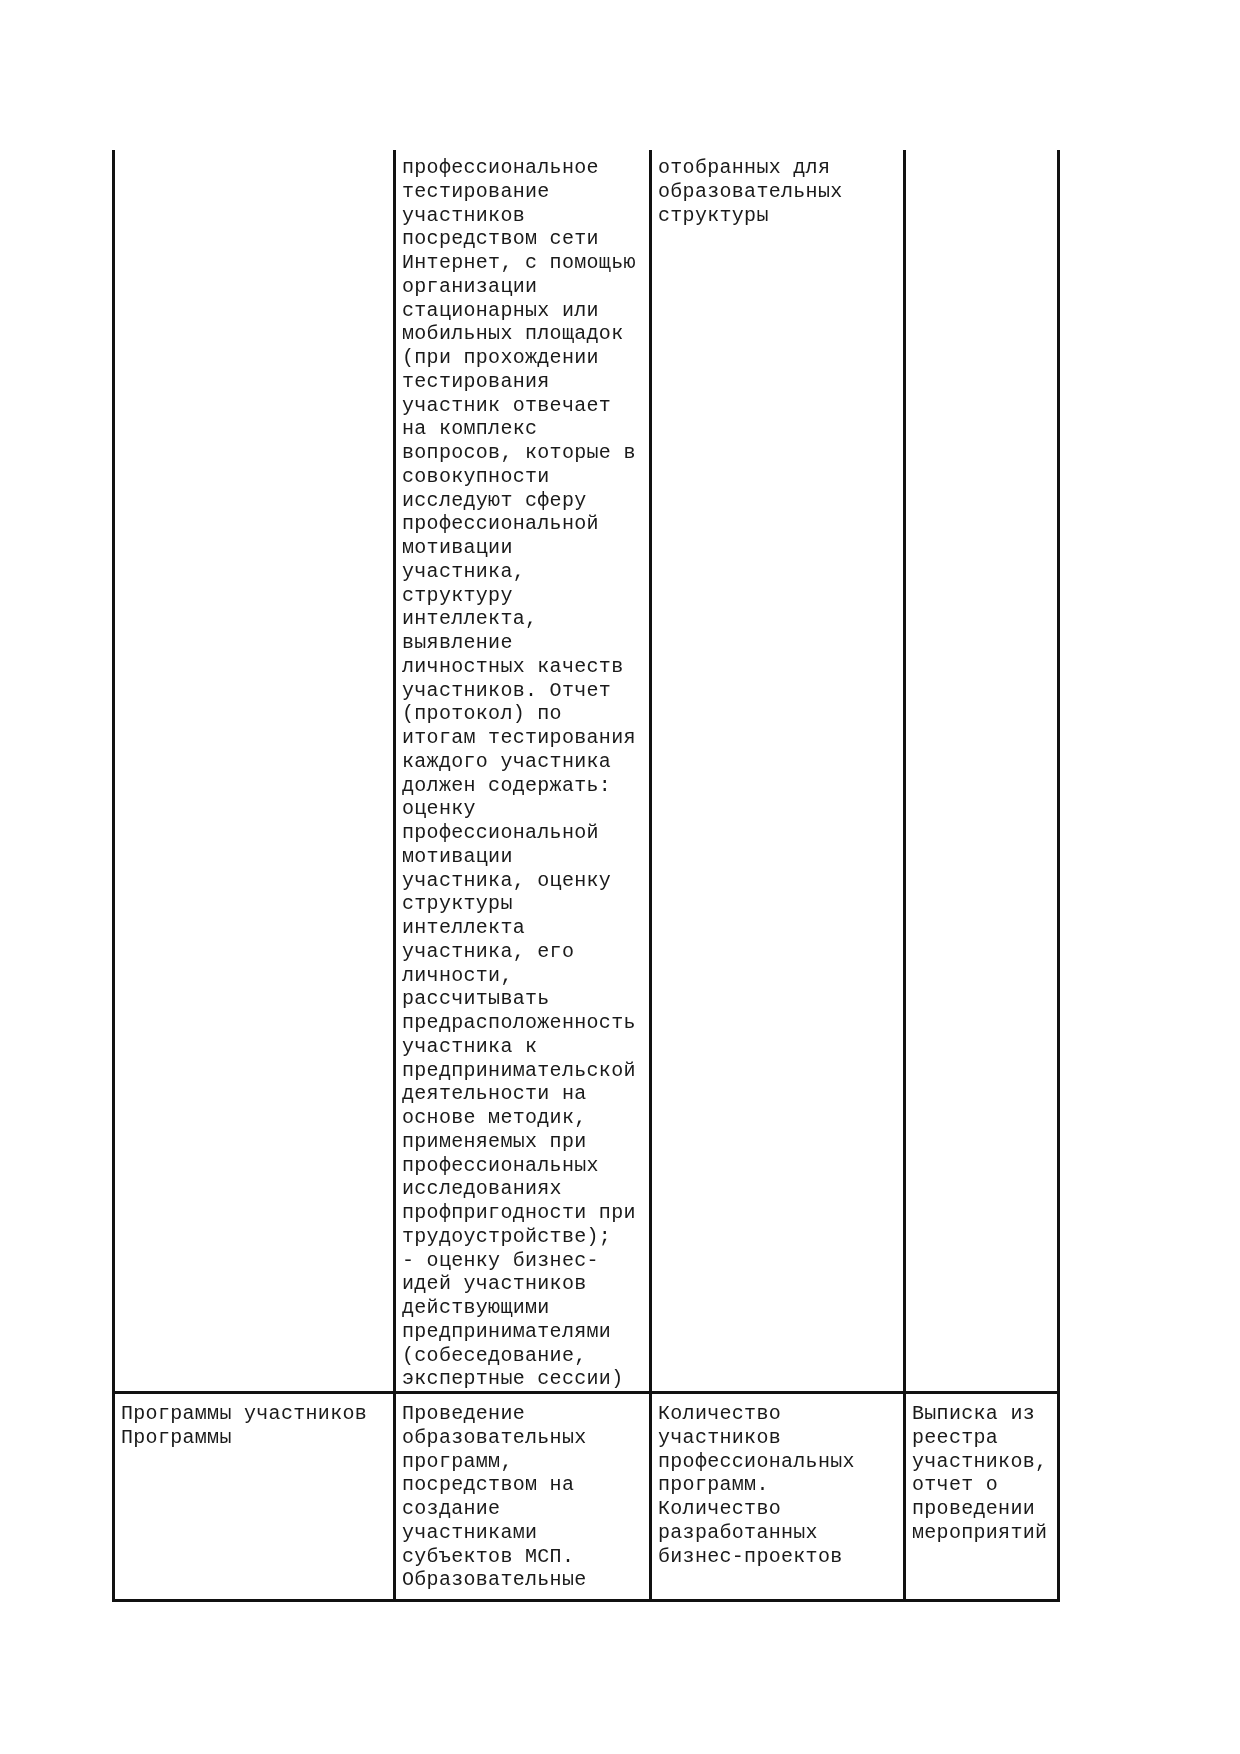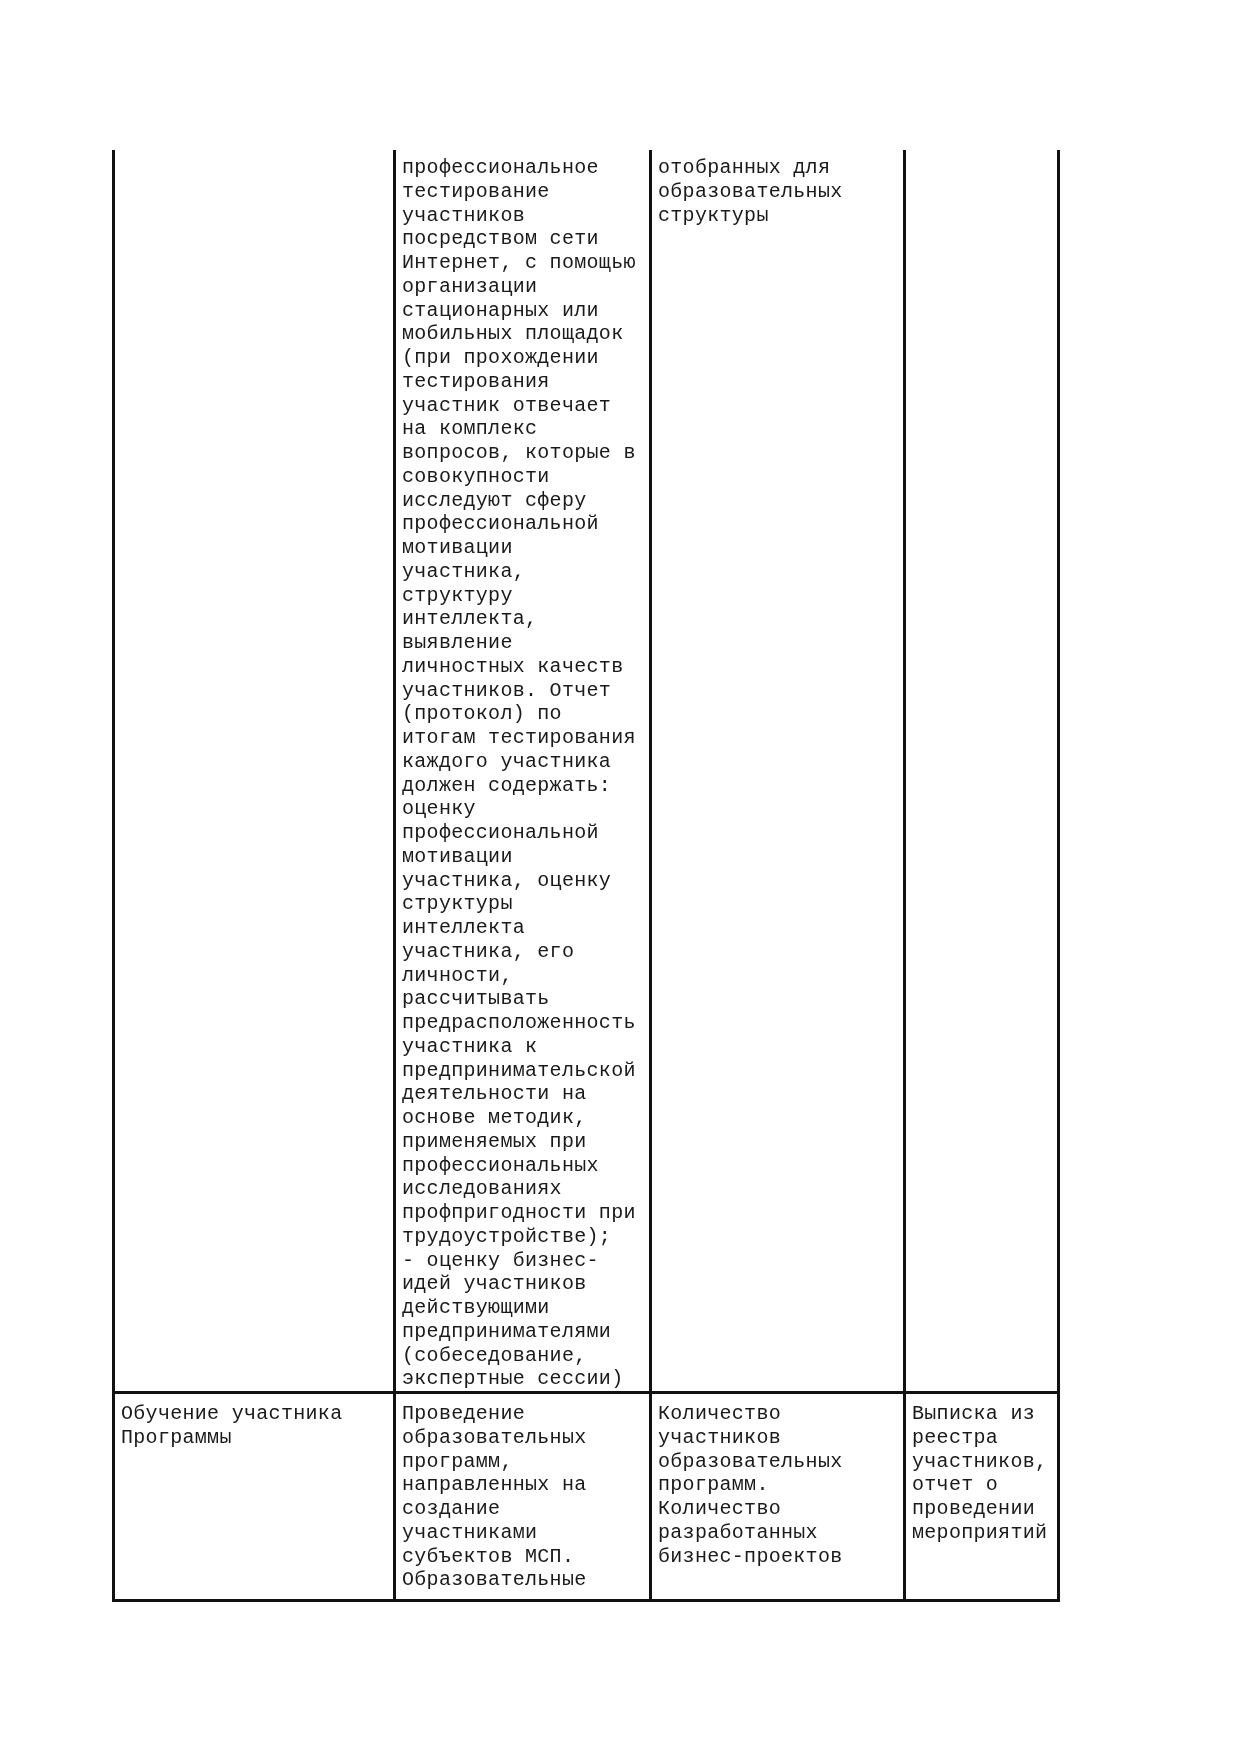--- a/index.html
+++ b/index.html
@@ -121,33 +121,33 @@
 действующими
 предпринимателями
 (собеседование,
 экспертные сессии)</td>
         <td>отобранных для
 образовательных
 структуры</td>
         <td></td>
       </tr>
       <tr class="row-last">
-        <td>Обучение участника
+        <td>Программы участников
 Программы</td>
         <td>Проведение
 образовательных
 программ,
-направленных на
+посредством на
 создание
 участниками
 субъектов МСП.
 Образовательные</td>
         <td>Количество
 участников
-образовательных
+профессиональных
 программ.
 Количество
 разработанных
 бизнес-проектов</td>
         <td>Выписка из
 реестра
 участников,
 отчет о
 проведении
 мероприятий</td>

